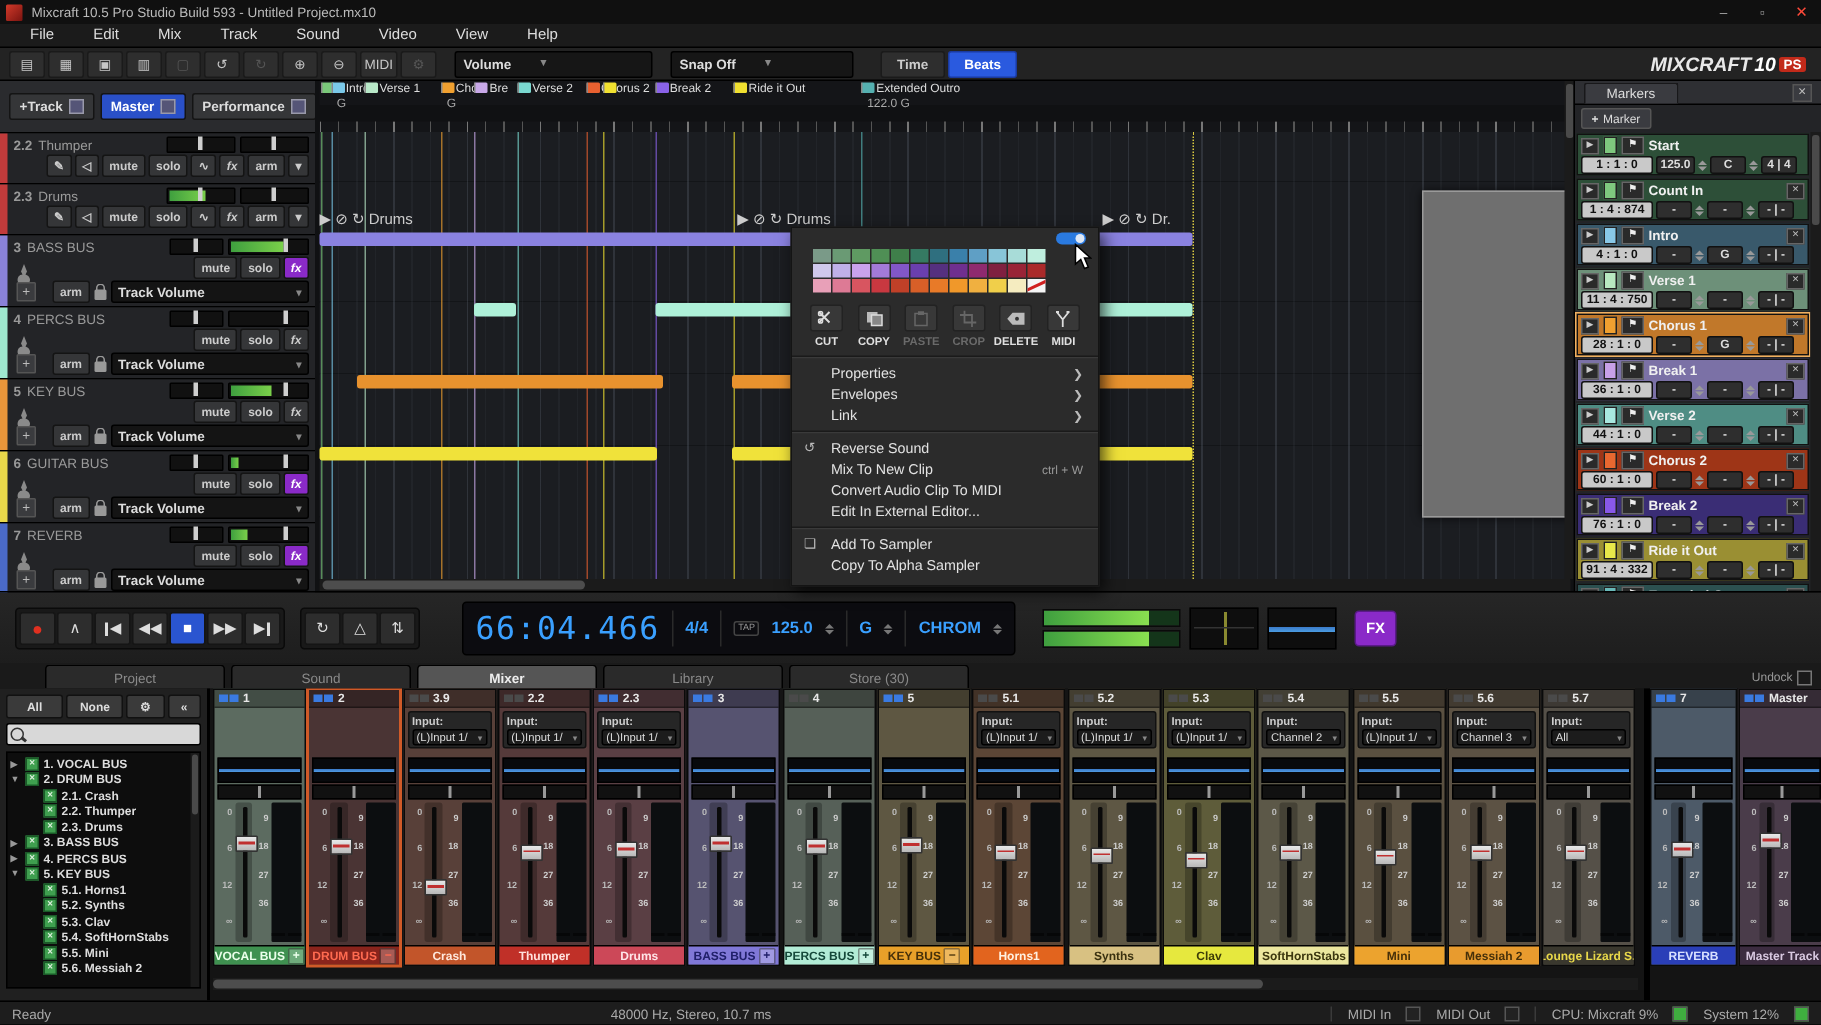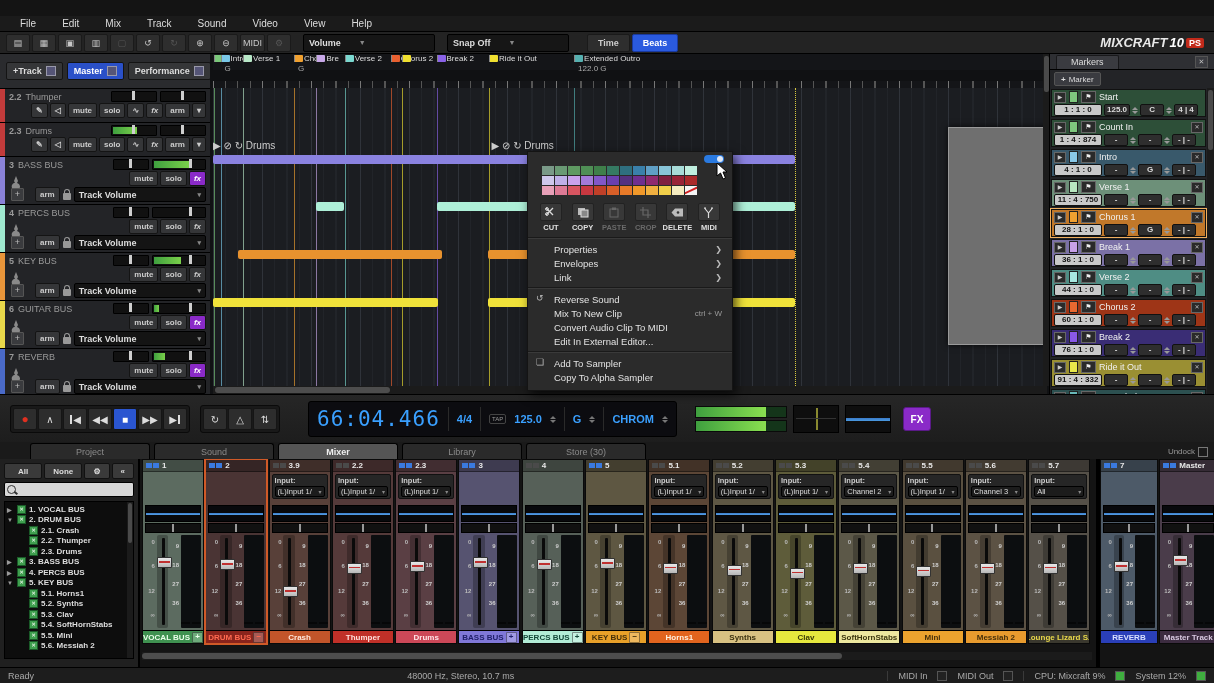--- a/index.html
+++ b/index.html
@@ -112,21 +112,21 @@
   #mk-tab .x{margin-left:auto;width:11px;height:10px;background:#3a3b40;border:1px solid #555;color:#bbb;font-size:7px;line-height:9px;text-align:center;}
   #mk-add{height:14px;display:flex;align-items:center;padding:2px 4px;}
   #mk-add .btn{height:12px;background:#3a3b40;border:1px solid #555;border-radius:2px;color:#ddd;font-size:8px;display:flex;align-items:center;padding:0 6px;gap:3px;}
   #mk-list{position:absolute;left:0;top:34px;right:7px;bottom:0;overflow:hidden;}
   .mrow{height:28px;margin:1px 1px 2px 1px;border:1px solid #111;padding:1px 2px;box-sizing:border-box;position:relative;}
   .mrow.sel{outline:1px solid #f0b060;}
   .mr1{display:flex;align-items:center;gap:3px;height:12px;}
   .mr-exp{width:10px;height:9px;background:#2a2a2a;border:1px solid #666;color:#ccc;font-size:6px;line-height:8px;text-align:center;}
   .mr-chip{width:7px;height:10px;border:1px solid #222;}
   .mr-flag{width:13px;height:10px;background:#2a2a2a;border:1px solid #666;color:#eee;font-size:7px;line-height:9px;text-align:center;}
-  .mr-name{font-size:9px;color:#f0f0f0;font-weight:normal;}
+  .mr-name{font-size:9px;color:#f0f0f0;font-weight:bold;}
   .mr-x{margin-left:auto;width:10px;height:9px;background:#2a2a2a;border:1px solid #666;color:#bbb;font-size:6px;line-height:8px;text-align:center;}
   .mr2{display:flex;align-items:center;gap:2px;height:12px;margin-top:1px;}
   .mtime{width:46px;height:10px;background:#c9c9c9;color:#111;font-size:8px;font-weight:bold;text-align:center;line-height:10px;border-radius:2px;border:1px solid #111;}
   .mval{height:10px;background:#2e2e2e;border:1px solid #111;color:#ddd;font-size:8px;font-weight:bold;text-align:center;line-height:10px;border-radius:2px;padding:0 2px;min-width:18px;}
   .spin{width:6px;height:10px;display:flex;flex-direction:column;justify-content:center;gap:1px;}
   .spin b{display:block;width:0;height:0;border-left:3px solid transparent;border-right:3px solid transparent;}
   .spin .up{border-bottom:3px solid #999;} .spin .dn{border-top:3px solid #999;}
   #mk-scroll{position:absolute;right:0;top:34px;bottom:0;width:7px;background:#1b1b1b;}
   #mk-scroll i{position:absolute;left:1px;top:2px;width:5px;height:60px;background:#4a4a4a;border-radius:2px;}
   
@@ -208,20 +208,29 @@
   .led{width:8px;height:8px;border:1px solid #555;background:#222;display:inline-block;}
   .led.g{background:#3fae3f;}
   .st-sep{width:1px;height:10px;background:#3a3a3a;}
   svg{display:block;}
 </style>
 </head>
 <body>
 
 <div id="app" class="noselect">
 
+  <div id="titlebar">
+    <span class="applogo"></span>
+    <span class="title">Mixcraft 10.5 Pro Studio Build 593 - Untitled Project.mx10</span>
+    <span id="winbtns">
+      <span>–</span>
+      <span>▫</span>
+      <span class="close">✕</span>
+    </span>
+  </div>
 
   <div id="menubar">
     <span>File</span>
       <span>Edit</span>
       <span>Mix</span>
       <span>Track</span>
       <span>Sound</span>
       <span>Video</span>
       <span>View</span>
       <span>Help</span>
@@ -641,20 +650,26 @@
             </div>
           </div>
 
           <div class="clip row-drums" style="left: 33.4%; width: 23.9%;">
             <div class="chead">
               <span class="cico">▶ ⊘ ↻</span>
               <span class="clab">Drums</span>
             </div>
           </div>
 
+          <div class="clip row-drums" style="left: 62.6%; width: 13.5%;">
+            <div class="chead">
+              <span class="cico">▶ ⊘ ↻</span>
+              <span class="clab">Dr.</span>
+            </div>
+          </div>
 
           <div class="clip row-bassbar" style="left: 0%; width: 38%; background-color: rgb(138, 130, 224);">
             
           </div>
 
           <div class="clip row-bassbar" style="left: 38.6%; width: 31.2%; background-color: rgb(138, 130, 224);">
             
           </div>
 
           <div class="clip row-basswave" style="left: 0%; width: 69.8%;">

